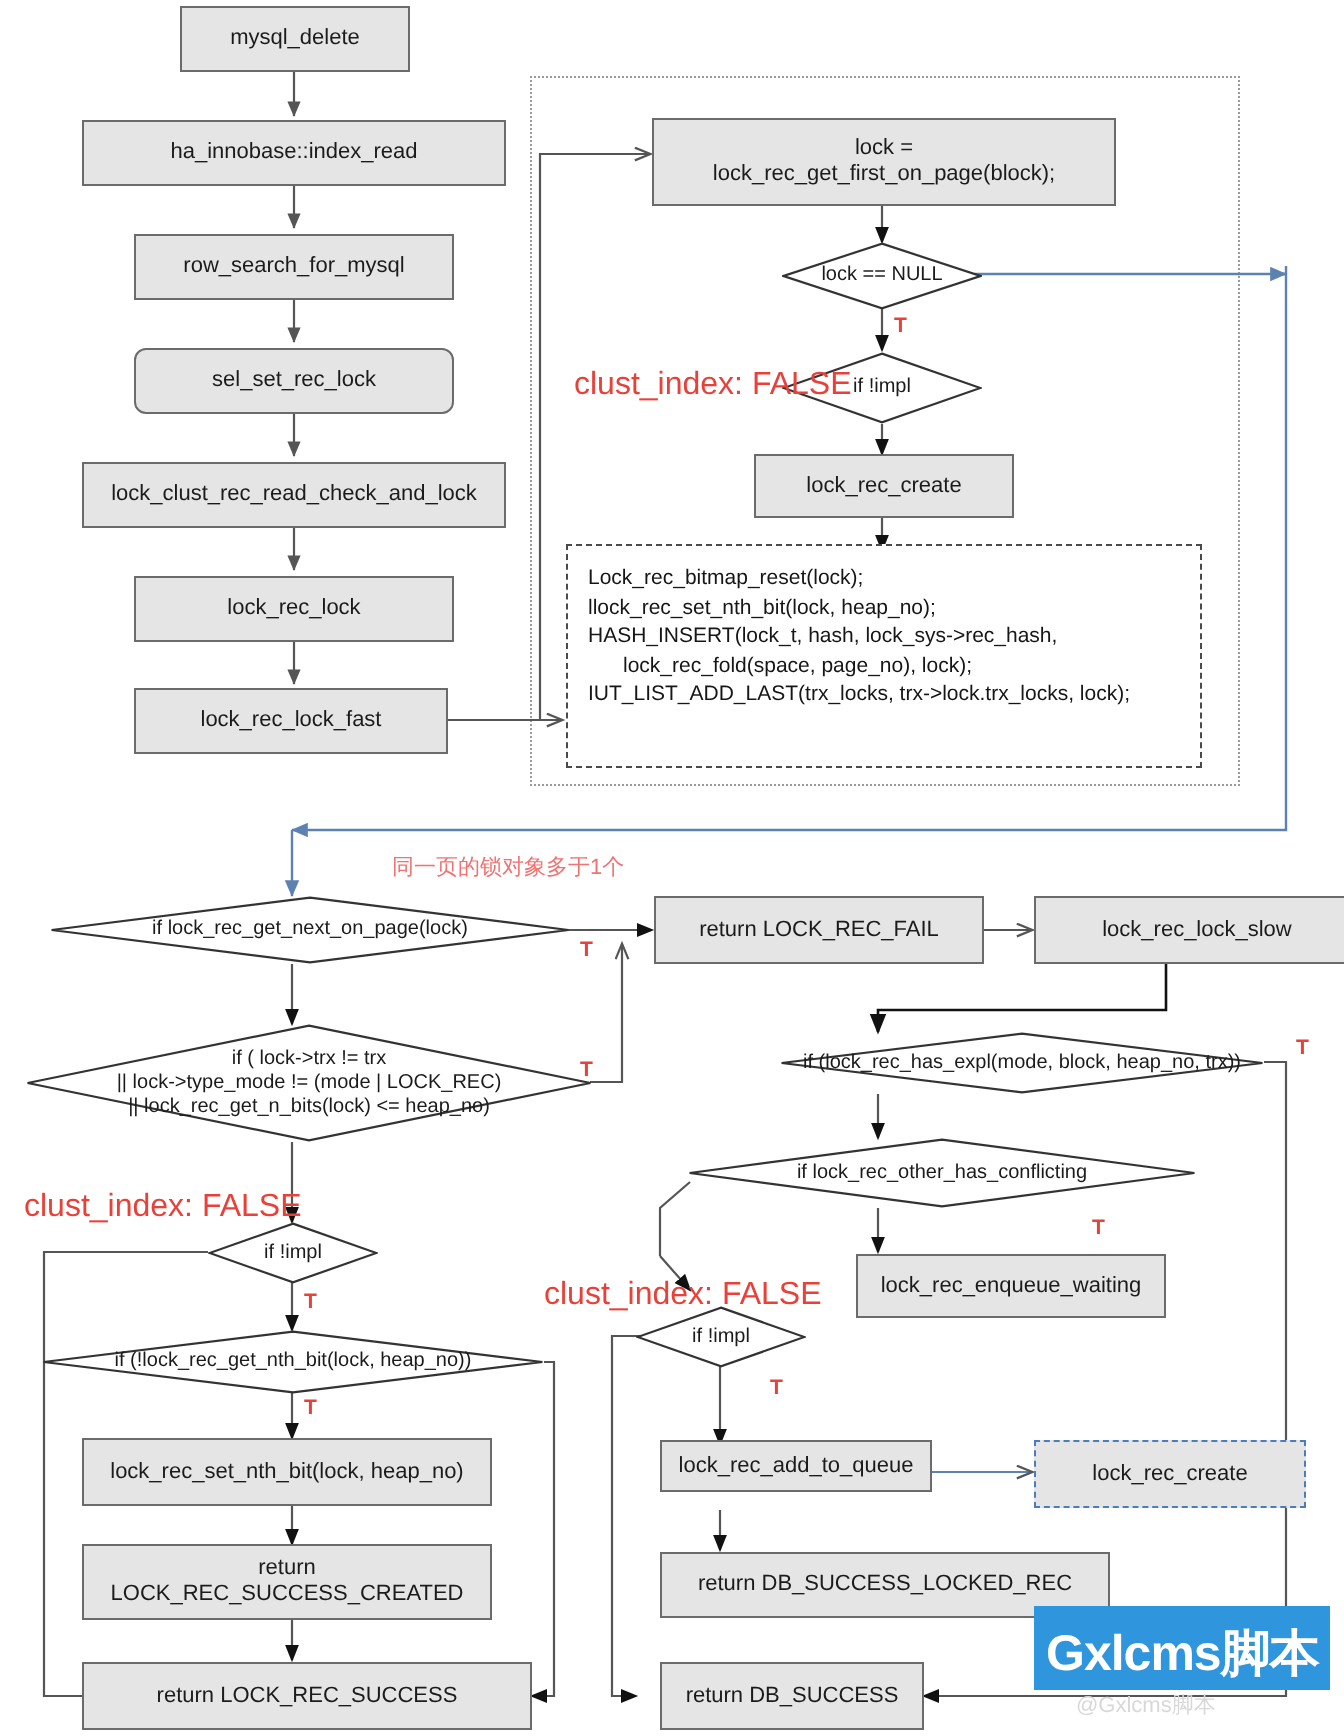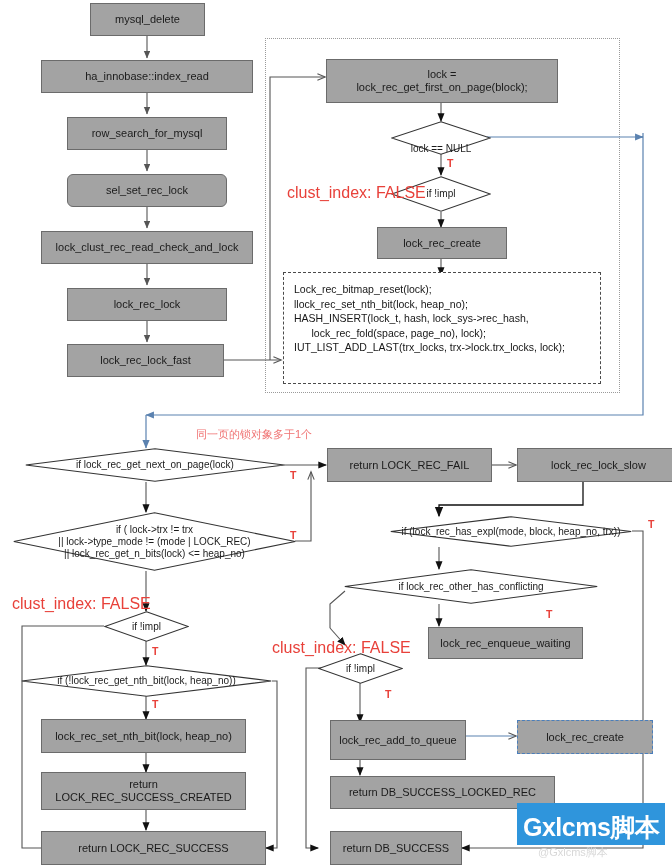--- a/index.html
+++ b/index.html
@@ -10,21 +10,21 @@
   #canvas{
     position:relative;
     width:672px;height:868px;
     background:#ffffff;
     overflow:hidden;
   }
   .node{
     position:absolute;
     box-sizing:border-box;
     border:1px solid #6b6b6b;
-    background:#a3a3a3;
+    background:#e5e5e5;
     display:flex;align-items:center;justify-content:center;
     text-align:center;
     color:#1b1b1b;
     font-size:11px;
     line-height:13px;
     padding:2px 4px;
     white-space:pre-line;
   }
   .node.dashed-blue{
     border:1px dashed #4a7ebb;
@@ -217,21 +217,21 @@
 
   <div class="node" style="left:41px;top:231px;width:212px;height:33px;">lock_clust_rec_read_check_and_lock</div>
 
   <div class="node" style="left:67px;top:288px;width:160px;height:33px;">lock_rec_lock</div>
 
   <div class="node" style="left:67px;top:344px;width:157px;height:33px;">lock_rec_lock_fast</div>
 
   <div class="node" style="left:326px;top:59px;width:232px;height:44px;">lock =
 lock_rec_get_first_on_page(block);</div>
 
-  <div class="diamond" style="left:391px;top:121px;width:100px;height:34px;align-items:flex-end;">
+  <div class="diamond" style="left:391px;top:121px;width:100px;height:34px;">
     <svg class="dshape" viewBox="0 0 100 34" preserveAspectRatio="none">
       <polygon points="50,0.8 99.2,17 50,33.2 0.8,17" fill="#fff" stroke="#333" stroke-width="1.1"></polygon>
     </svg>
     <span class="dtext">lock == NULL</span>
   </div>
 
   <div class="diamond" style="left:391px;top:176px;width:100px;height:36px;">
     <svg class="dshape" viewBox="0 0 100 36" preserveAspectRatio="none">
       <polygon points="50,0.8 99.2,18 50,35.2 0.8,18" fill="#fff" stroke="#333" stroke-width="1.1"></polygon>
     </svg>
@@ -327,21 +327,21 @@
 
   <div class="diamond" style="left:318px;top:653px;width:85px;height:31px;">
     <svg class="dshape" viewBox="0 0 85 31" preserveAspectRatio="none">
       <polygon points="42.5,0.8 84.2,15.5 42.5,30.2 0.8,15.5" fill="#fff" stroke="#333" stroke-width="1.1"></polygon>
     </svg>
     <span class="dtext">if  !impl</span>
   </div>
 
   <div class="lbl t" style="left:385px;top:688px;">T</div>
 
-  <div class="node" style="left:330px;top:720px;width:136px;height:40px;">lock_rec_add_to_queue</div>
+  <div class="node" style="left:330px;top:720px;width:136px;height:26px;">lock_rec_add_to_queue</div>
 
   <div class="node dashed-blue" style="left:517px;top:720px;width:136px;height:34px;">lock_rec_create</div>
 
   <div class="node" style="left:330px;top:776px;width:225px;height:33px;">return DB_SUCCESS_LOCKED_REC</div>
 
   <div class="node" style="left:330px;top:831px;width:132px;height:34px;">return DB_SUCCESS</div>
 
   <div class="watermark-sub" style="left:538px;top:845px;">@Gxlcms脚本</div>
   <div class="watermark" style="left:517px;top:803px;">Gxlcms脚本</div>
 

